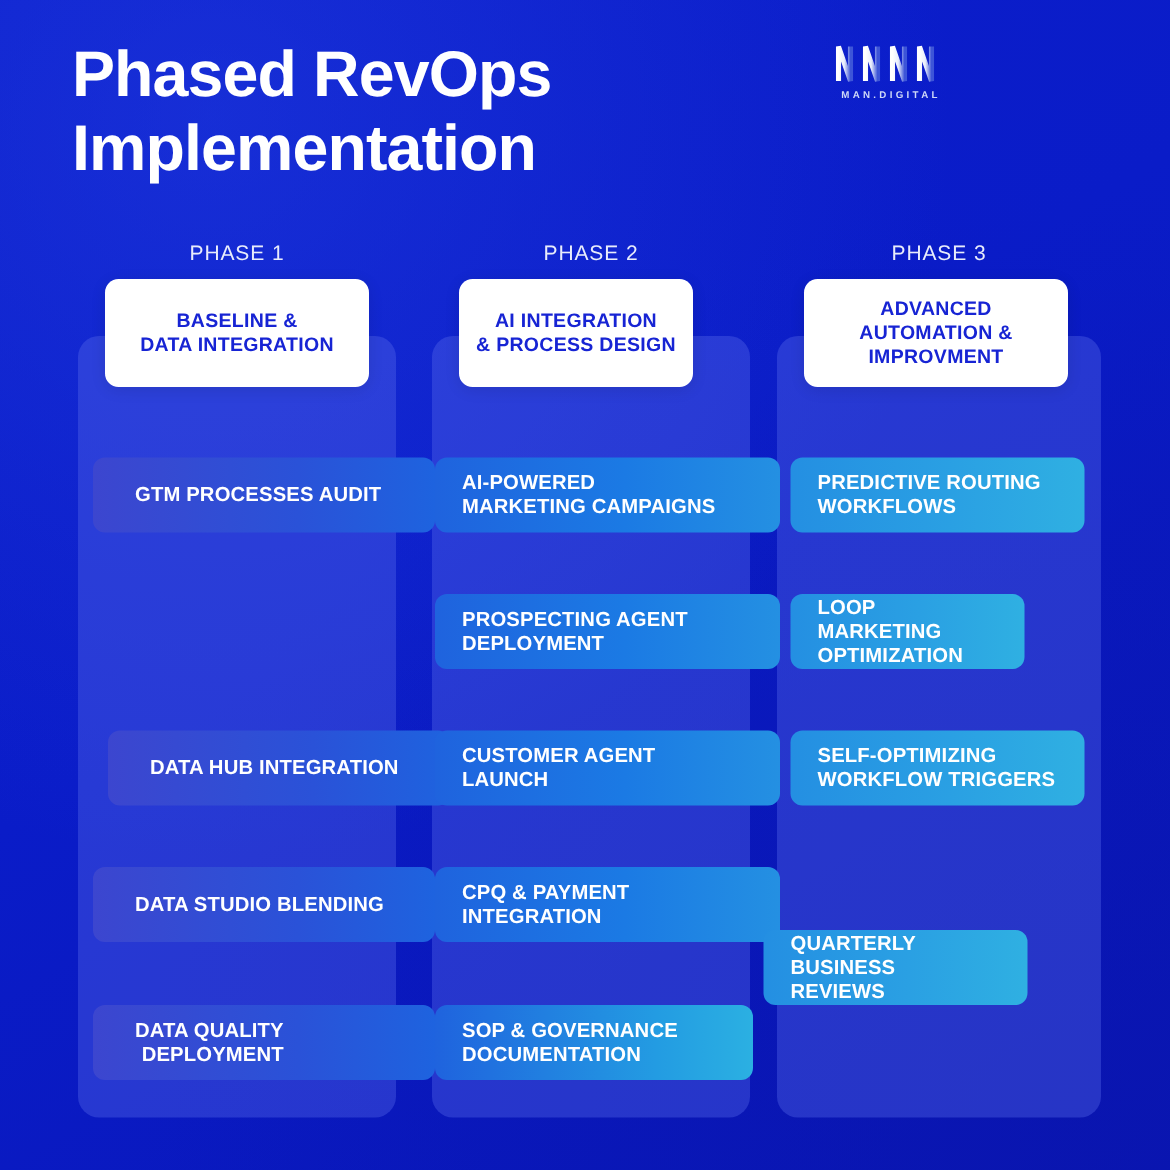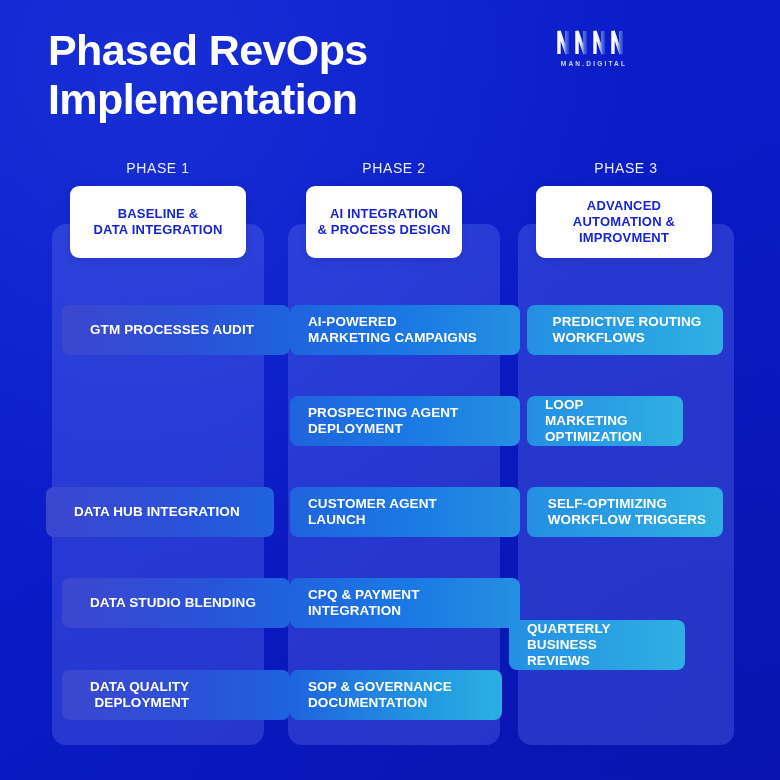--- a/index.html
+++ b/index.html
@@ -134,21 +134,21 @@
     white-space: pre-line;
   }
   
   .step-bar.c1 .step-text { padding-left: 28px; }
   .step-bar.c2 .step-text { padding-left: 18px; }
   .step-bar.c3 .step-text { padding-left: 18px; }
 
   
   .grad-c1 { background: linear-gradient(90deg, #3c46cf 0%, #2a52d8 60%, #1e63df 100%); text-align: right; }
   .grad-c2 { background: linear-gradient(90deg, #1f63de 0%, #1b7ae4 55%, #2490e2 100%); }
-  .grad-c3 { background: linear-gradient(90deg, #248fe2 0%, #2aa0e3 55%, #2fb0e2 100%); justify-content: center; }
+  .grad-c3 { background: linear-gradient(90deg, #248fe2 0%, #2aa0e3 55%, #2fb0e2 100%); }
 </style>
 </head>
 <body>
 
 <div id="bg-sheen"></div>
 
 <div id="canvas">
 
   <div id="header">
     <div id="page-title">Phased RevOps
@@ -204,21 +204,21 @@
 
   <div class="step-bar c2 grad-c2" style="left:290px; width:230px; top:396px;">
     <span class="step-text">PROSPECTING AGENT
 DEPLOYMENT</span>
   </div>
   <div class="step-bar c3 grad-c3" style="left:527px; width:156px; top:396px;">
     <span class="step-text">LOOP MARKETING
 OPTIMIZATION</span>
   </div>
 
-  <div class="step-bar c1 grad-c1" style="left:46px;  width:228px; top:487px;">
+  <div class="step-bar c1 grad-c1" style="left:72px;  width:228px; top:487px;">
     <span class="step-text">DATA HUB INTEGRATION</span>
   </div>
   <div class="step-bar c2 grad-c2" style="left:290px; width:230px; top:487px;">
     <span class="step-text">CUSTOMER AGENT
 LAUNCH</span>
   </div>
   <div class="step-bar c3 grad-c3" style="left:527px; width:196px; top:487px;">
     <span class="step-text">SELF-OPTIMIZING
 WORKFLOW TRIGGERS</span>
   </div>

